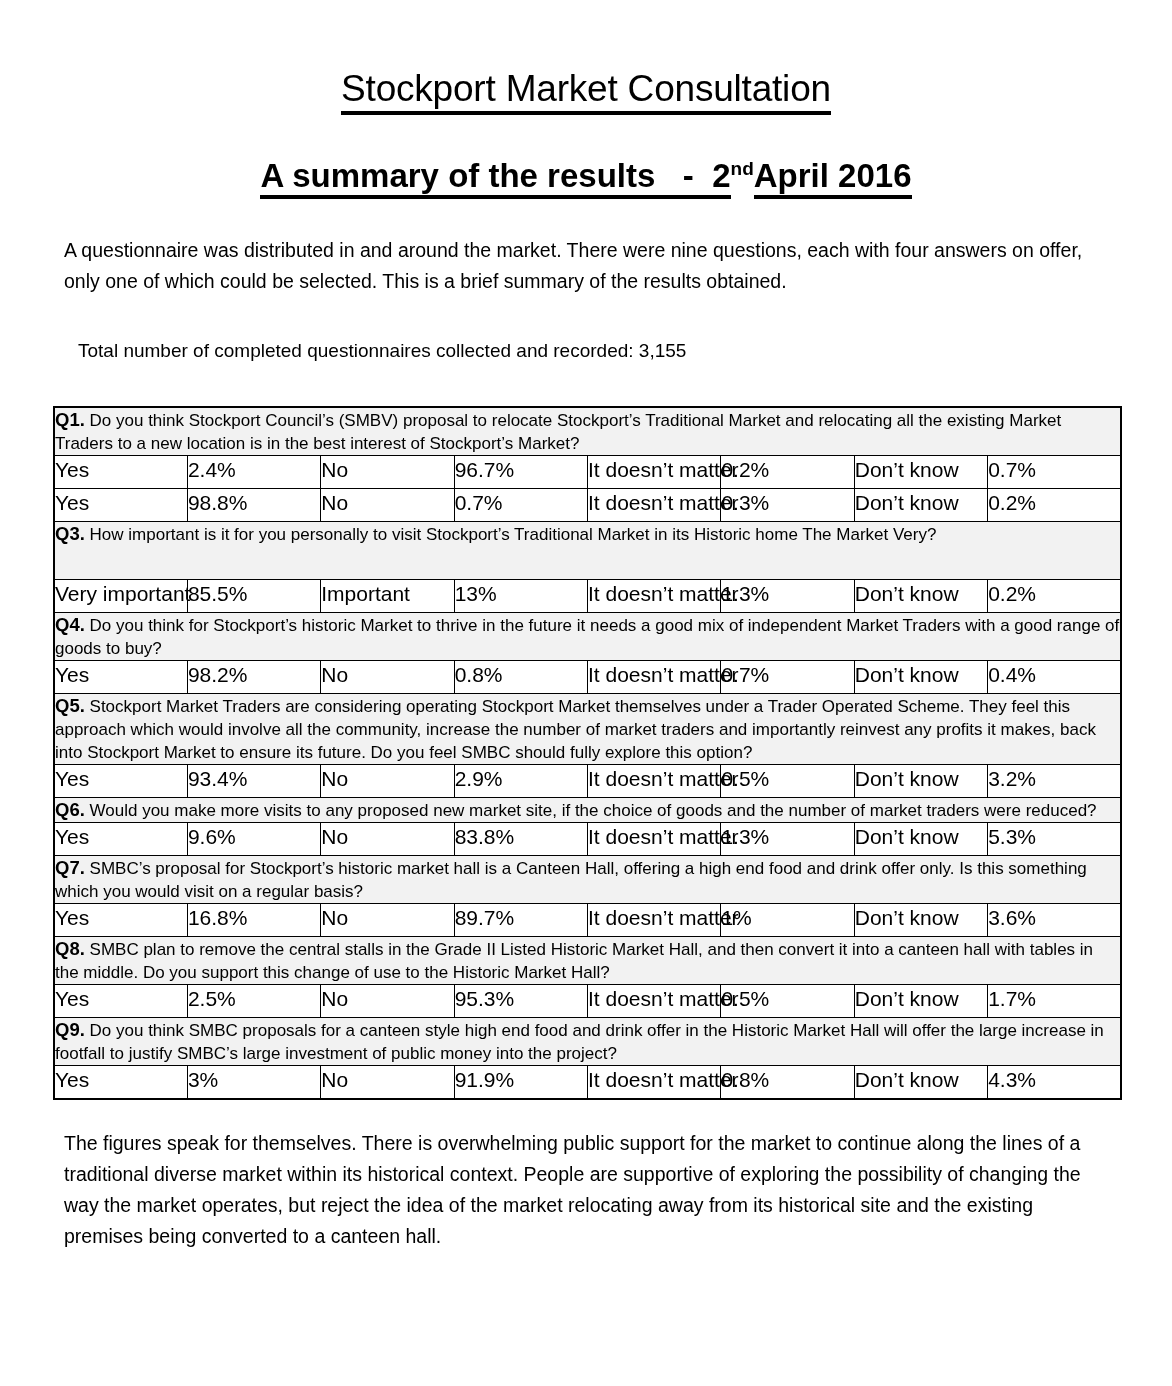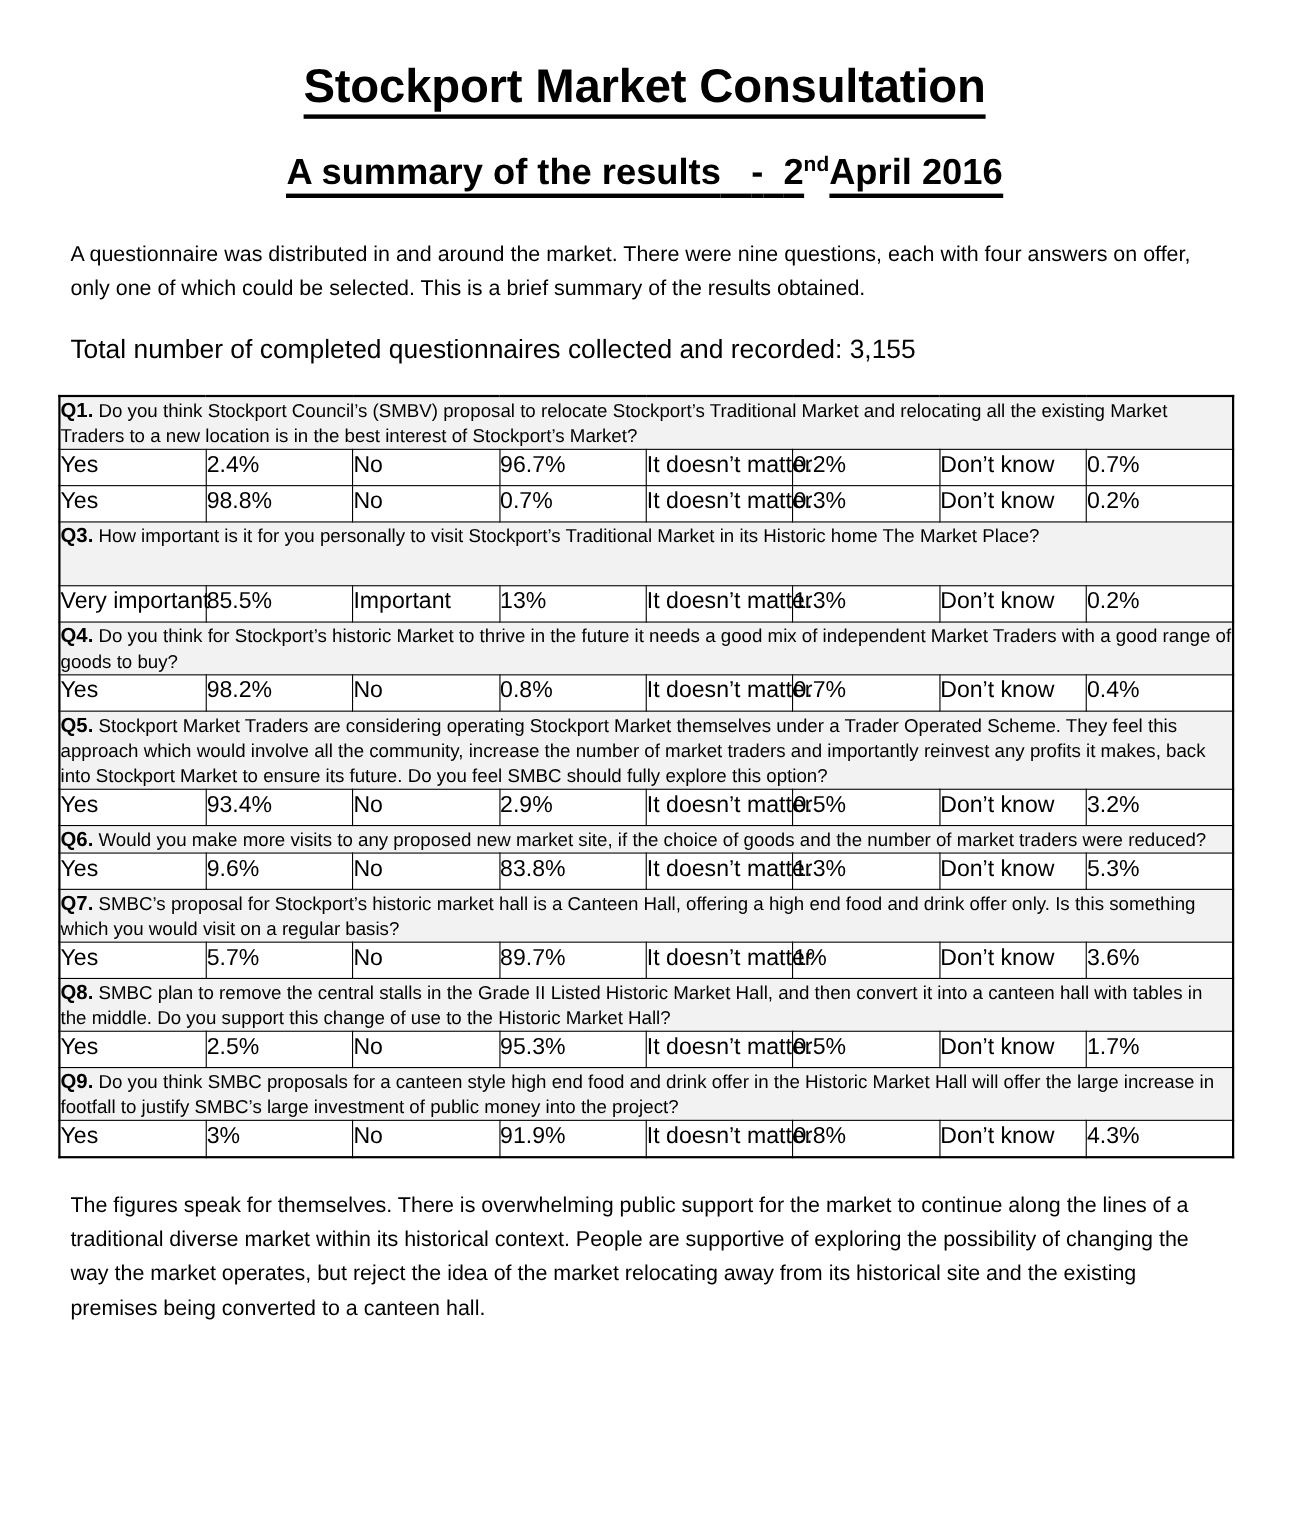--- a/index.html
+++ b/index.html
@@ -22,25 +22,25 @@
     padding: 0;
     overflow: hidden;
   }
 
   
   .title-block {
     padding-top: 56px;
     text-align: center;
   }
   .doc-title {
-    font-size: 43px;
-    font-weight: bold;
+    font-size: 37px;
+    font-weight: normal;
     letter-spacing: -0.2px;
     line-height: 1.1;
-    margin: 0;
+    margin: 13px;
   }
   .doc-title .ul {
     border-bottom: 4px solid #000;
     padding-bottom: 1px;
     display: inline-block;
   }
   .doc-subtitle {
     font-size: 33px;
     font-weight: bold;
     line-height: 1.1;
@@ -62,23 +62,23 @@
   .dash-gap { letter-spacing: 0; }
 
   
   .intro {
     margin: 0;
     padding: 36px 66px 0 64px;
     font-size: 19.5px;
     line-height: 31px;
   }
   .total-line {
-    margin: 0;
+    margin: 14px;
     padding: 24px 64px 0 64px;
-    font-size: 24px;
+    font-size: 19px;
     line-height: 31px;
   }
 
   
   .table-wrap {
     padding: 26px 0 0 53px;
   }
   table.results {
     border-collapse: collapse;
     width: 1069px;
@@ -167,21 +167,21 @@
           <td class="acell c2">98.8%</td>
           <td class="acell c3">No</td>
           <td class="acell c4">0.7%</td>
           <td class="acell c5">It doesn’t matter</td>
           <td class="acell c6">0.3%</td>
           <td class="acell c7">Don’t know</td>
           <td class="acell c8">0.2%</td>
         </tr>
 
         <tr>
-          <td class="qcell" colspan="8" style="height:57px;"><span class="qnum">Q3.</span> <span>How important is it for you personally to visit Stockport’s Traditional Market in its Historic home The Market Place?</span></td>
+          <td class="qcell" colspan="8" style="height:57px;"><span class="qnum">Q3.</span> <span>How important is it for you personally to visit Stockport’s Traditional Market in its Historic home The Market Very?</span></td>
         </tr>
         <tr>
           <td class="acell c1">Very important</td>
           <td class="acell c2">85.5%</td>
           <td class="acell c3">Important</td>
           <td class="acell c4">13%</td>
           <td class="acell c5">It doesn’t matter</td>
           <td class="acell c6">1.3%</td>
           <td class="acell c7">Don’t know</td>
           <td class="acell c8">0.2%</td>
@@ -227,21 +227,21 @@
           <td class="acell c6">1.3%</td>
           <td class="acell c7">Don’t know</td>
           <td class="acell c8">5.3%</td>
         </tr>
 
         <tr>
           <td class="qcell" colspan="8"><span class="qnum">Q7.</span> <span>SMBC’s proposal for Stockport’s historic market hall is a Canteen Hall, offering a high end food and drink offer only. Is this something which you would visit on a regular basis?</span></td>
         </tr>
         <tr>
           <td class="acell c1">Yes</td>
-          <td class="acell c2">5.7%</td>
+          <td class="acell c2">16.8%</td>
           <td class="acell c3">No</td>
           <td class="acell c4">89.7%</td>
           <td class="acell c5">It doesn’t matter</td>
           <td class="acell c6">1%</td>
           <td class="acell c7">Don’t know</td>
           <td class="acell c8">3.6%</td>
         </tr>
 
         <tr>
           <td class="qcell" colspan="8"><span class="qnum">Q8.</span> <span>SMBC plan to remove the central stalls in the Grade II Listed Historic Market Hall, and then convert it into a canteen hall with tables in the middle. Do you support this change of use to the Historic Market Hall?</span></td>

